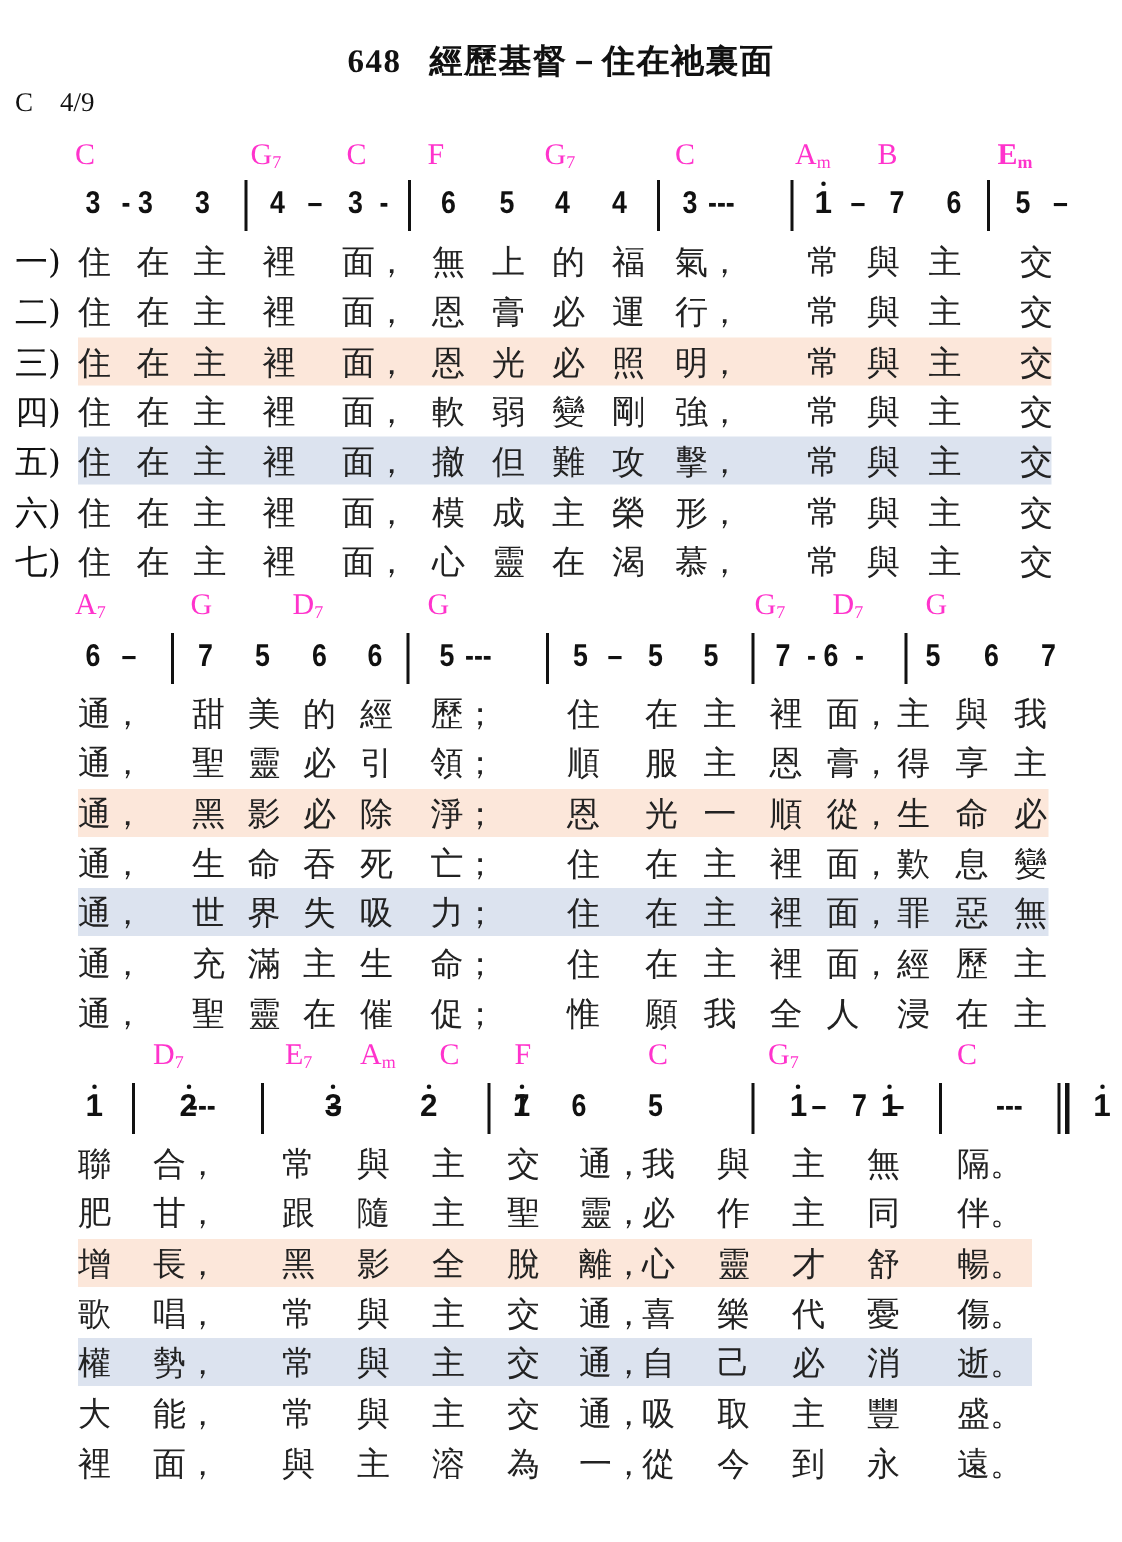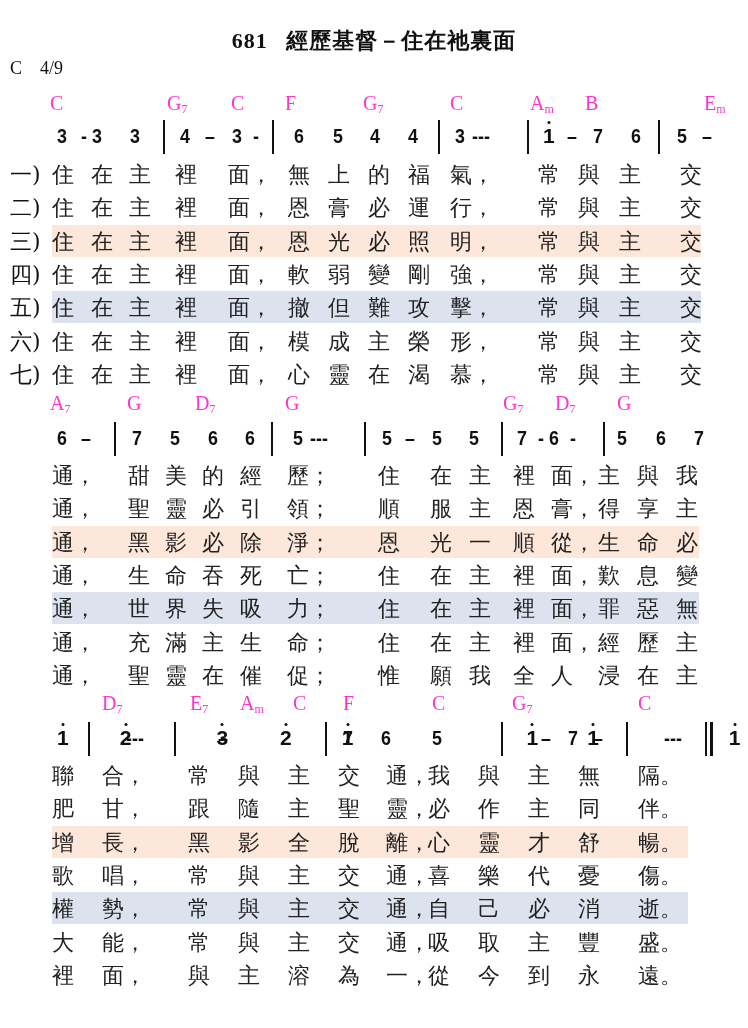--- a/index.html
+++ b/index.html
@@ -29,37 +29,37 @@
   .band { position:absolute; top:1px; height:32px; }
   .band.orange { background:#fce7da; }
   .band.blue { background:#dce3ef; }
   .lnum { position:absolute; left:10px; top:3px; font-size:22px; font-family:"DejaVu Serif", serif; }
   .lc { position:absolute; top:3px; font-size:22px; font-family:"DejaVu Serif", serif; color:#222; }
 </style>
 </head>
 <body>
 
 <div class="title">
-  <span class="num">681</span>
+  <span class="num">648</span>
   <span style="margin-left:10px">經歷基督－住在祂裏面</span>
 </div>
 <div class="key">
   <span>C</span><span>4/9</span>
 </div>
 
 <div class="chords" style="top:92px">
     <span class="chord" style="left: 50px;">C</span>
     <span class="chord" style="left: 167px;">G<sub>7</sub></span>
     <span class="chord" style="left: 231px;">C</span>
     <span class="chord" style="left: 285px;">F</span>
     <span class="chord" style="left: 363px;">G<sub>7</sub></span>
     <span class="chord" style="left: 450px;">C</span>
     <span class="chord" style="left: 530px;">A<sub>m</sub></span>
     <span class="chord" style="left: 585px;">B</span>
-    <span class="chord" style="left: 704px;">E<sub>m</sub></span>
+    <span class="chord" style="left: 665px; font-weight: bold;">E<sub>m</sub></span>
   </div>
 <div class="notes" style="top:120px"><span class="note" style="left: 57px;">3</span><span class="note" style="left: 81px;">-</span><span class="note" style="left: 92px;">3</span><span class="note" style="left: 130px;">3</span><span class="note" style="left: 180px;">4</span><span class="note" style="left: 205px;">–</span><span class="note" style="left: 232px;">3</span><span class="note" style="left: 253px;">-</span><span class="note" style="left: 294px;">6</span><span class="note" style="left: 333px;">5</span><span class="note" style="left: 370px;">4</span><span class="note" style="left: 408px;">4</span><span class="note" style="left: 455px;">3</span><span class="note" style="left: 472px;">---</span><span class="note dot" style="left: 543px;">1</span><span class="note" style="left: 567px;">–</span><span class="note" style="left: 593px;">7</span><span class="note" style="left: 631px;">6</span><span class="note" style="left: 677px;">5</span><span class="note" style="left: 702px;">–</span><div class="bar" style="left: 163px;"></div><div class="bar" style="left: 272px;"></div><div class="bar" style="left: 438px;"></div><div class="bar" style="left: 527px;"></div><div class="bar" style="left: 658px;"></div></div>
 <div class="lyrics-block" style="top:157px">
     <div class="lyric-row" style="top: 0px;">
       <span class="lnum">一)</span>
       <span class="lc" style="left: 52px;">住</span>
       <span class="lc" style="left: 91px;">在</span>
       <span class="lc" style="left: 129px;">主</span>
       <span class="lc" style="left: 175px;">裡</span>
       <span class="lc" style="left: 228px;">面，</span>

